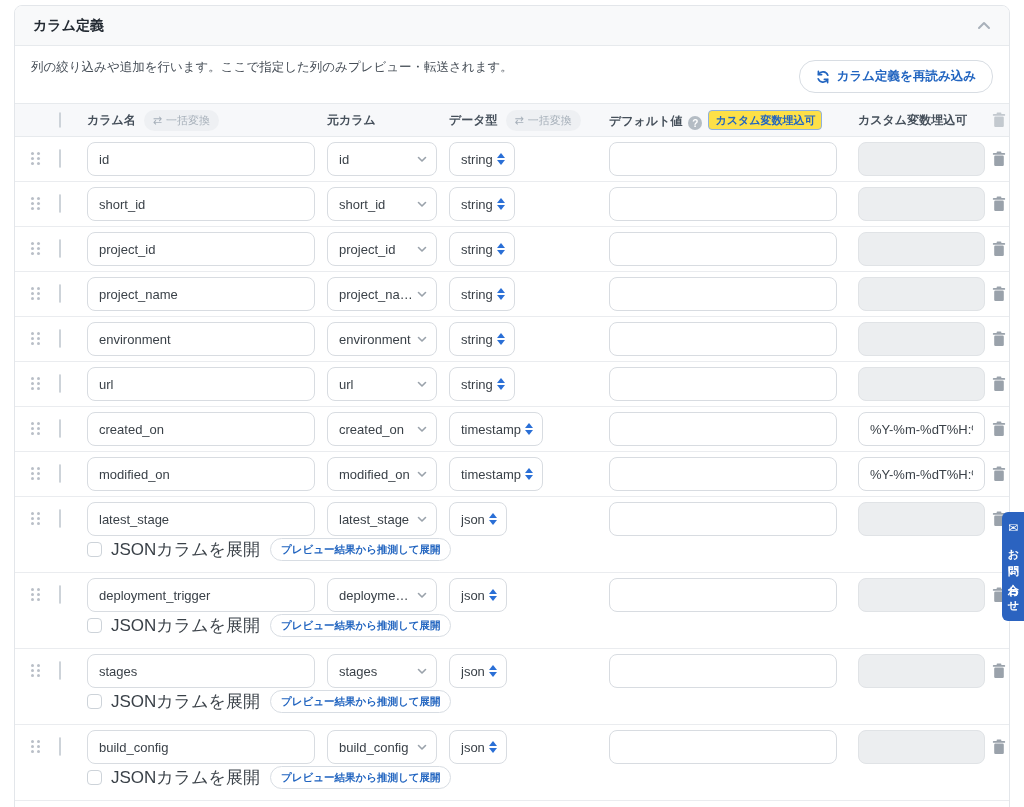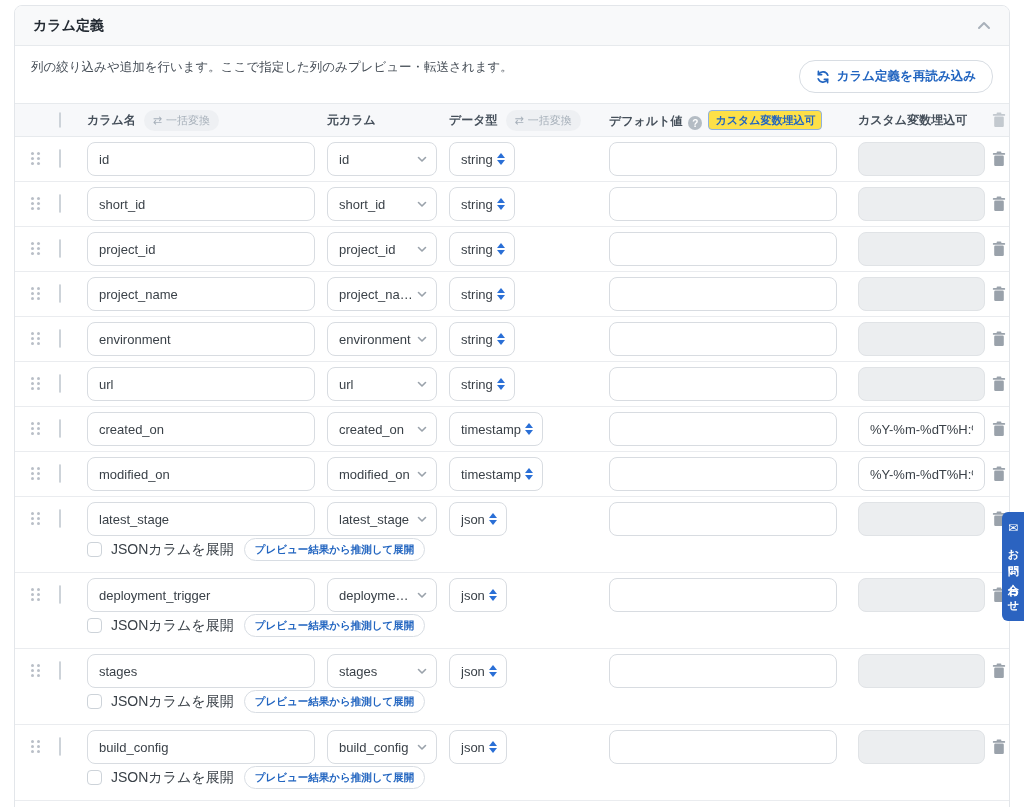--- a/index.html
+++ b/index.html
@@ -74,21 +74,21 @@
 
   .trash-btn { background:none; border:none; cursor:pointer; padding:0; display:flex; }
   .trash-btn svg { display:block; }
 
   
   .sub-row { display:none; align-items:center; padding:0 16px 11px 16px; margin-top:-3px; }
   .row.has-expand .sub-row { display:flex; }
   .sub-indent { width:56px; flex:0 0 auto; }
   .sub-cb { width:15px; height:15px; border:1px solid #cdd3d9; border-radius:4px;
     background:#fff; flex:0 0 auto; cursor:pointer; margin-right:9px; }
-  .sub-label { font-size:14px; color:#3a4148; margin-right:10px; }
+  .sub-label { font-size:17px; color:#3a4148; margin-right:10px; }
   .infer-pill { border:1px solid #d8dde3; border-radius:12px; background:#fff;
     color:#2265c0; font-size:10.5px; font-weight:bold; padding:3.5px 10px;
     white-space:nowrap; cursor:pointer; }
 
   
   .contact-tab { position:fixed; right:0; top:512px; width:22px; background:#2b63c0;
     border-radius:6px 0 0 6px; color:#fff; display:flex; flex-direction:column;
     align-items:center; padding:10px 0 12px 0; cursor:pointer; z-index:5; }
   .contact-tab .env { font-size:12px; line-height:1; margin-bottom:7px; }
   .contact-tab .vtext { writing-mode:vertical-rl; font-size:11px; letter-spacing:3px;

